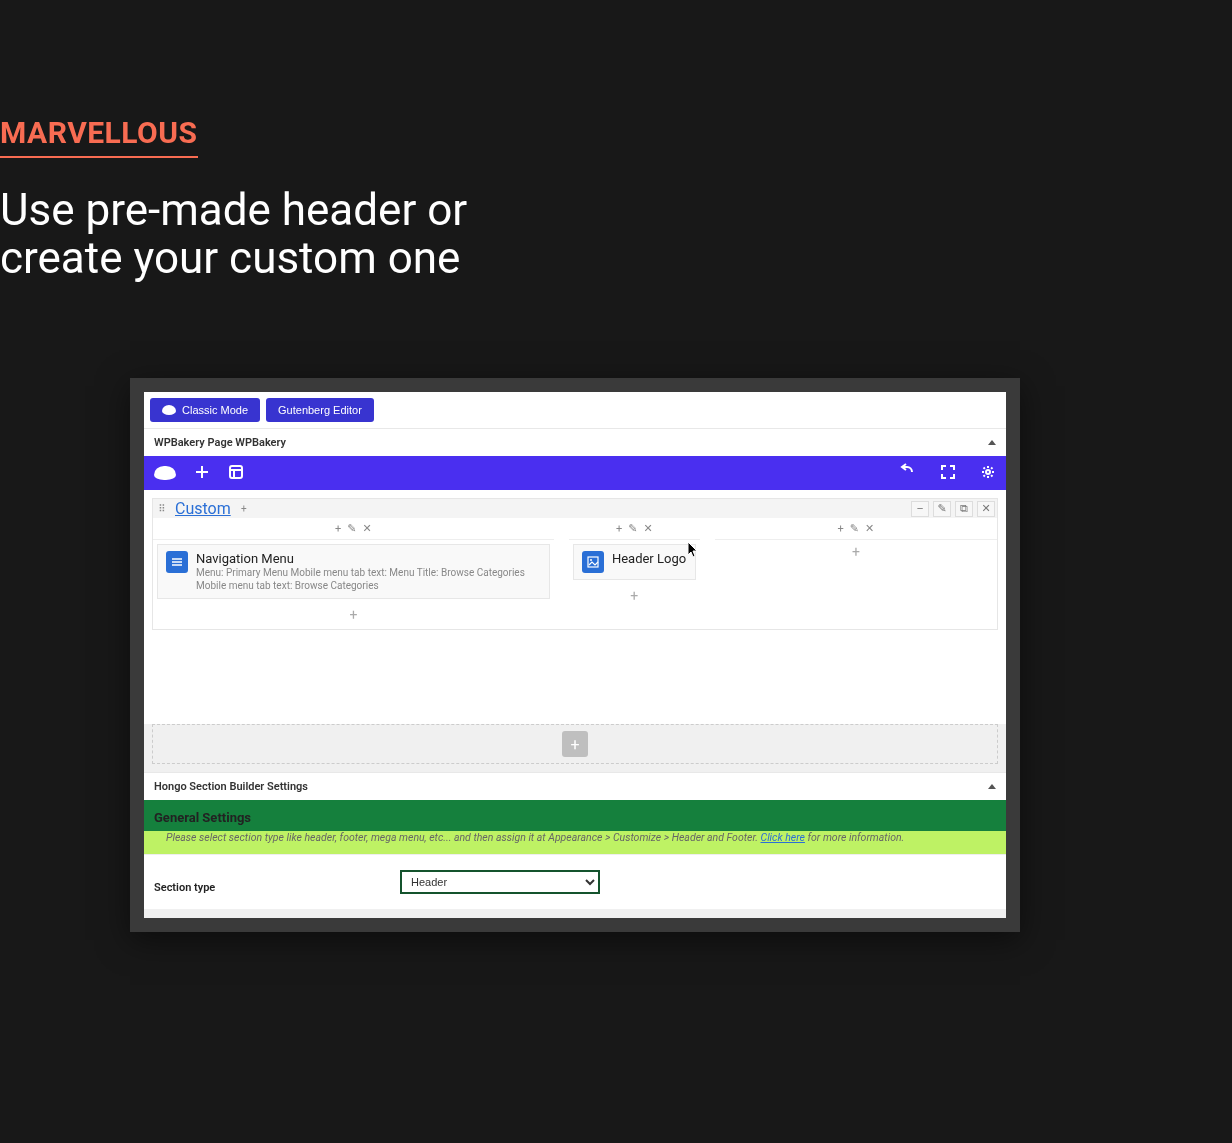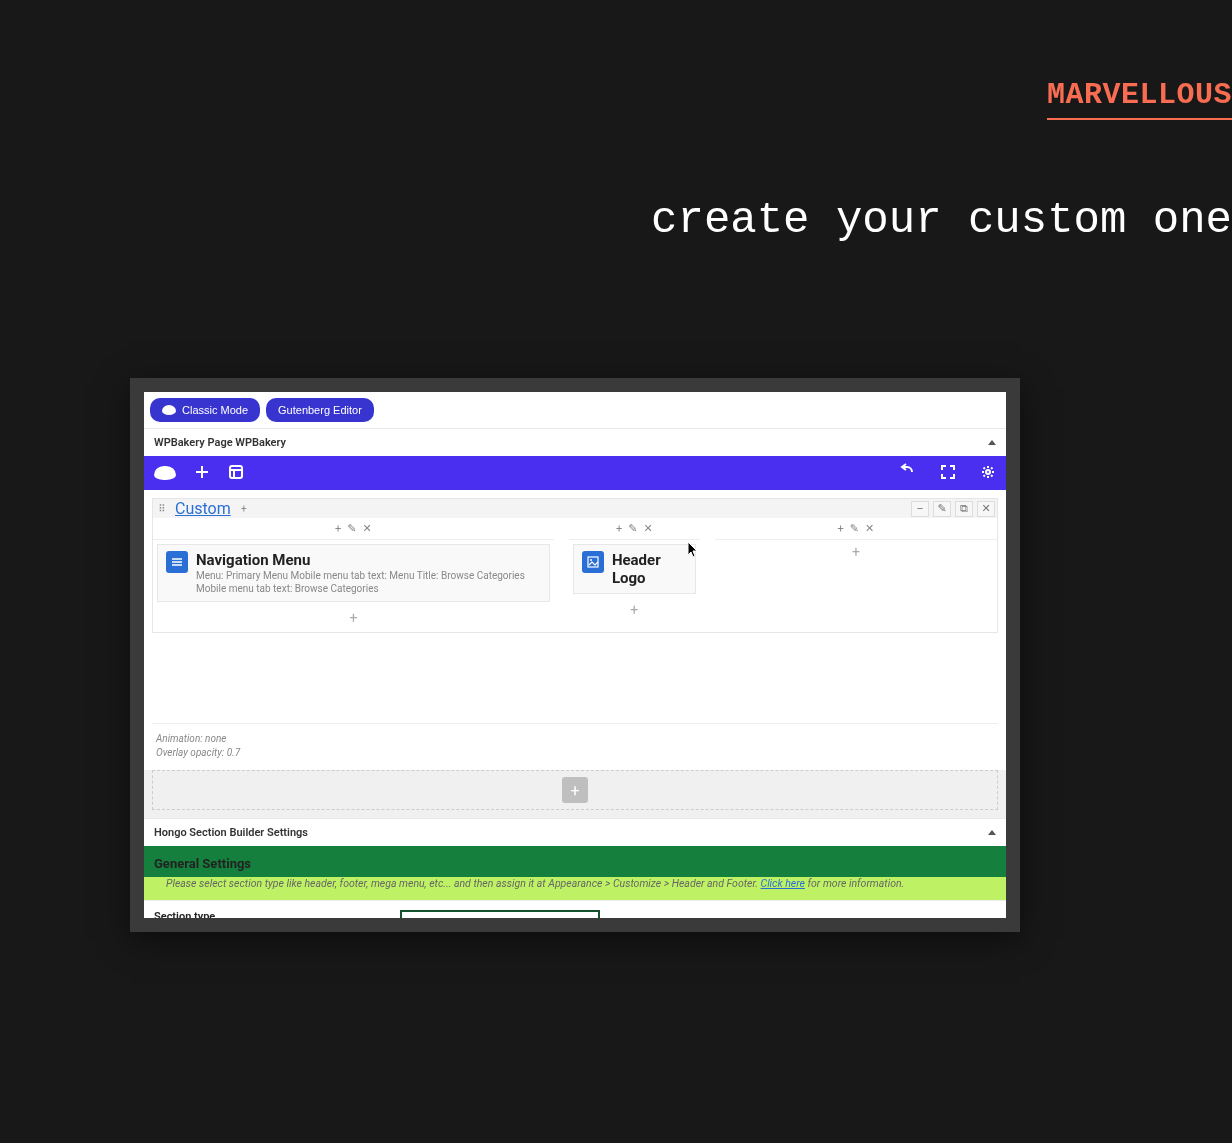--- a/index.html
+++ b/index.html
@@ -4,21 +4,21 @@
 <style>
   * { box-sizing: border-box; margin: 0; padding: 0; }
   body {
     background: #181818;
     font-family: -apple-system, "Segoe UI", Roboto, Arial, sans-serif;
     min-height: 1143px;
     width: 1232px;
     position: relative;
     overflow: hidden;
   }
-  .header-text { text-align: right; padding-top: 78px; font-family: Liberation Mono, monospace; }
+  .header-text { text-align: left; padding-top: 115px; }
   .eyebrow {
     color: #f86c52;
     font-size: 30px;
     font-weight: 700;
     letter-spacing: 0.5px;
     display: inline-block;
     border-bottom: 2px solid #f86c52;
     padding-bottom: 6px;
   }
   .headline {
@@ -48,21 +48,21 @@
     font-size: 11px;
     color: #222;
   }
 
   
   .mode-bar { display:flex; gap:6px; padding:6px; background:#fff;}
   .mode-btn {
     background: #3834d0;
     color:#fff;
     border:none;
-    border-radius:10px;
+    border-radius:3px;
     padding:6px 12px;
     font-size:11px;
     display:flex;
     align-items:center;
     gap:6px;
     cursor:pointer;
   }
   .tag-blob {
     width:14px; height:10px;
     background:#fff;
@@ -143,21 +143,21 @@
     border:1px solid #e7e7e7; background:#f9f9f9;
     padding:6px 8px; margin:4px;
   }
   .wicon {
     width:22px;height:22px;
     background:#2a6fd6;
     border-radius:3px;
     display:flex;align-items:center;justify-content:center;
     color:#fff; flex-shrink:0;
   }
-  .wtitle { font-weight:700; font-size:15px; color:#222;}
+  .wtitle { font-weight:400; font-size:13px; color:#222;}
   .wdesc { font-size:10px; color:#888; line-height:1.3;}
   .col-add { text-align:center; color:#aaa; font-size:14px; padding:4px 0 6px;}
   .meta {
     font-size:10px; font-style:italic; color:#888;
     padding:8px 4px 6px 4px; line-height:1.4;
     border-top:1px solid #eee;
   }
   .add-strip {
     border:1px dashed #ccc; margin:0 8px 8px 8px;
     height:40px; display:flex; align-items:center; justify-content:center;
@@ -165,43 +165,43 @@
   .add-btn-big {
     width:26px;height:26px;background:#bfbfbf;border-radius:3px;
     display:flex;align-items:center;justify-content:center;color:#fff;font-size:16px;cursor:pointer;
   }
 
   
   .settings-title { font-weight:700; font-size:13px; padding:10px 10px 6px; background:#15803d;}
   .settings-hint { font-size:10.5px; font-style:italic; color:#666; padding:0 22px 10px; background:#bef264;}
   .settings-hint a{color:#2a6fd6; text-decoration:underline;}
   .settings-row {
-    display:flex; align-items:flex-start; background:#fff;
-    border-top:1px solid #eee; padding:9px 10px; font-size:11px;
+    display:flex; align-items:flex-end; background:#fff;
+    border-top:1px solid #eee; padding:15px 10px; font-size:11px;
   }
   .settings-row .label{ width:246px; font-weight:600;}
   .settings-row select{
     width:200px; font-size:11px; padding:3px 5px;
     border:2px solid #14532d; background:#fff; color:#333;
   }
 
   .cursor-arrow {
     position:absolute;
     left: 544px; top: 150px;
     width:12px;height:16px;
     pointer-events:none;
   }
 </style>
 </head>
 <body>
 
 <div class="header-text">
   <div class="eyebrow">MARVELLOUS</div>
   <div class="headline">
-    <br>
+    <span>Use pre-made header or</span><br>
     <span>create your custom one</span>
   </div>
 </div>
 
 <div class="app-frame">
   <div class="app">
 
     <div class="mode-bar">
       <button class="mode-btn">
         <span class="tag-blob"></span>
@@ -320,24 +320,20 @@
             <span>+</span>
             <span>✎</span>
             <span>✕</span>
           </div>
           <div class="col-add">+</div>
         </div>
       </div>
 
       <div style="height:90px;"></div>
 
-      <div class="meta">
-        <div>Animation: none</div>
-        <div>Overlay opacity: 0.7</div>
-      </div>
     </div>
 
     <div class="add-strip">
       <div class="add-btn-big">+</div>
     </div>
 
     <div class="panel-header">
       <span>Hongo Section Builder Settings</span>
       <span class="caret-up"></span>
     </div>

